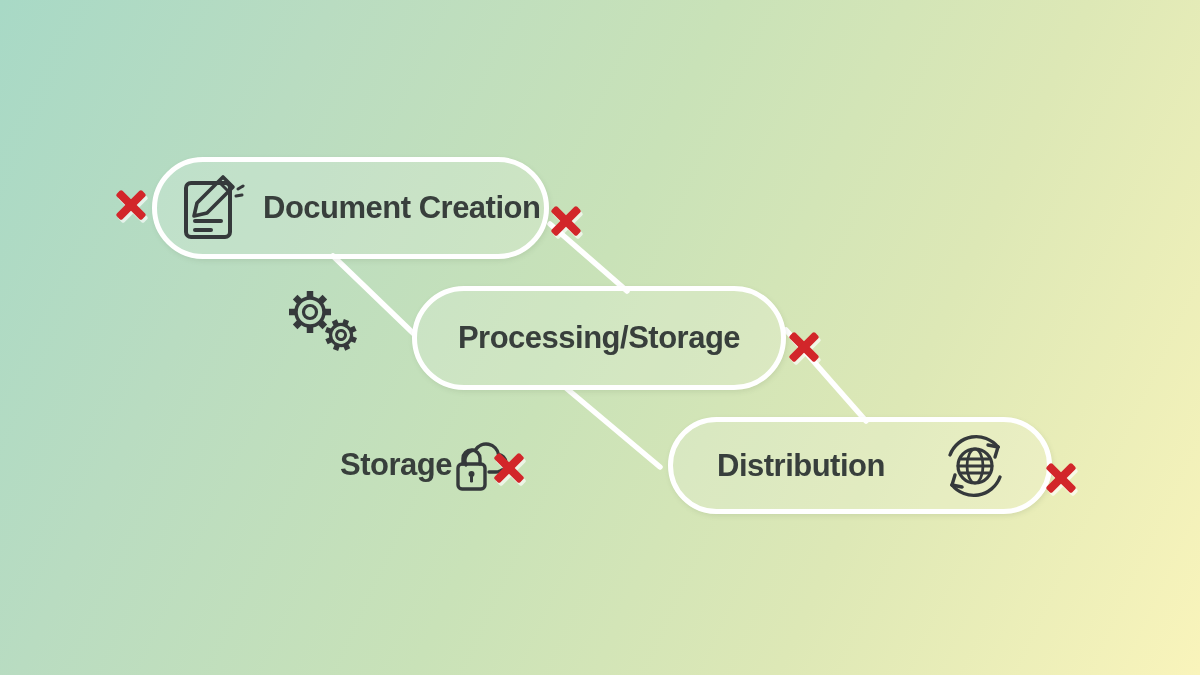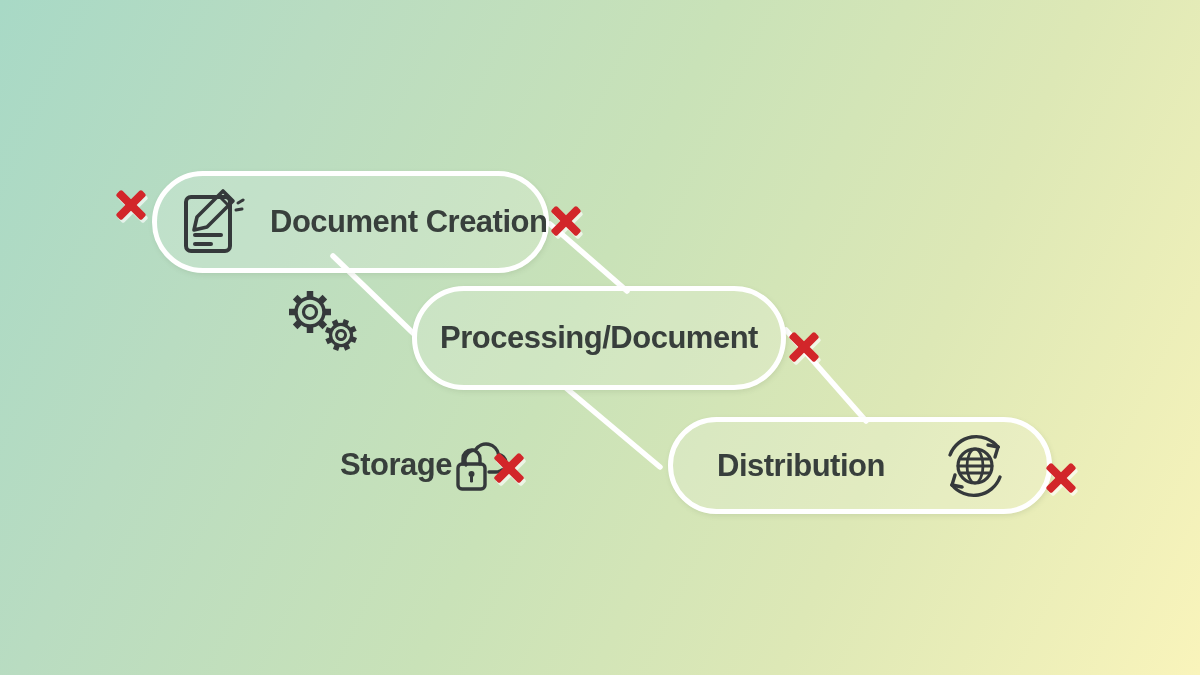--- a/index.html
+++ b/index.html
@@ -9,21 +9,21 @@
     font-family:"Liberation Sans",sans-serif;
   }
   .connectors{position:absolute;left:0;top:0;z-index:1;}
   .pill{
     position:absolute;box-sizing:border-box;z-index:2;
     border:5px solid #ffffff;border-radius:60px;
     background:rgba(255,255,255,0.14);
     display:flex;align-items:center;
     box-shadow:1px 2px 5px rgba(100,120,90,0.15);
   }
-  .pill-doc{left:152px;top:157px;width:397px;height:102px;padding:0 20px 0 24px;gap:23px;margin-top:14px;}
+  .pill-doc{left:152px;top:157px;width:397px;height:102px;padding:0 20px 0 24px;gap:16px;}
   .pill-proc{left:412px;top:286px;width:374px;height:104px;justify-content:center;}
   .pill-dist{left:668px;top:417px;width:384px;height:97px;padding:0 34px 0 44px;justify-content:space-between;}
   .node-label{
     font-weight:700;font-size:31px;color:#383f3c;letter-spacing:-0.5px;white-space:nowrap;
   }
   .storage{position:absolute;left:340px;top:428px;height:74px;display:flex;align-items:center;z-index:2;}
   .storage .node-label{margin-right:-3px;}
   .gears{position:absolute;left:283px;top:288px;z-index:2;}
   .xmark{position:absolute;width:30px;height:30px;z-index:3;
     filter:drop-shadow(2px 3px 0 rgba(255,255,255,0.65));}
@@ -61,21 +61,21 @@
       <line x1="14" y1="59" x2="30" y2="59"></line>
       <path d="M42 6 L52 16 L26 42 L13 45 L16 32 Z" stroke-width="3.6"></path>
       <line x1="38" y1="11" x2="47" y2="20" stroke-width="3"></line>
       <line x1="57" y1="18" x2="62" y2="15" stroke-width="3"></line>
       <line x1="55" y1="25" x2="61" y2="24" stroke-width="3"></line>
     </svg>
     <span class="node-label">Document Creation</span>
   </div>
 
   <div class="pill pill-proc">
-    <span class="node-label">Processing/Document</span>
+    <span class="node-label">Processing/Storage</span>
   </div>
 
   <div class="pill pill-dist">
     <span class="node-label">Distribution</span>
     <svg class="icon" width="76" height="76" viewBox="0 0 76 76" fill="none" stroke="#35393b" stroke-linecap="round" stroke-linejoin="round">
       <circle cx="38" cy="38" r="17" stroke-width="3.2"></circle>
       <ellipse cx="38" cy="38" rx="8" ry="17" stroke-width="2.8"></ellipse>
       <path d="M24 31 H52" stroke-width="2.8"></path>
       <path d="M21 38 H55" stroke-width="2.8"></path>
       <path d="M24 45 H52" stroke-width="2.8"></path>

